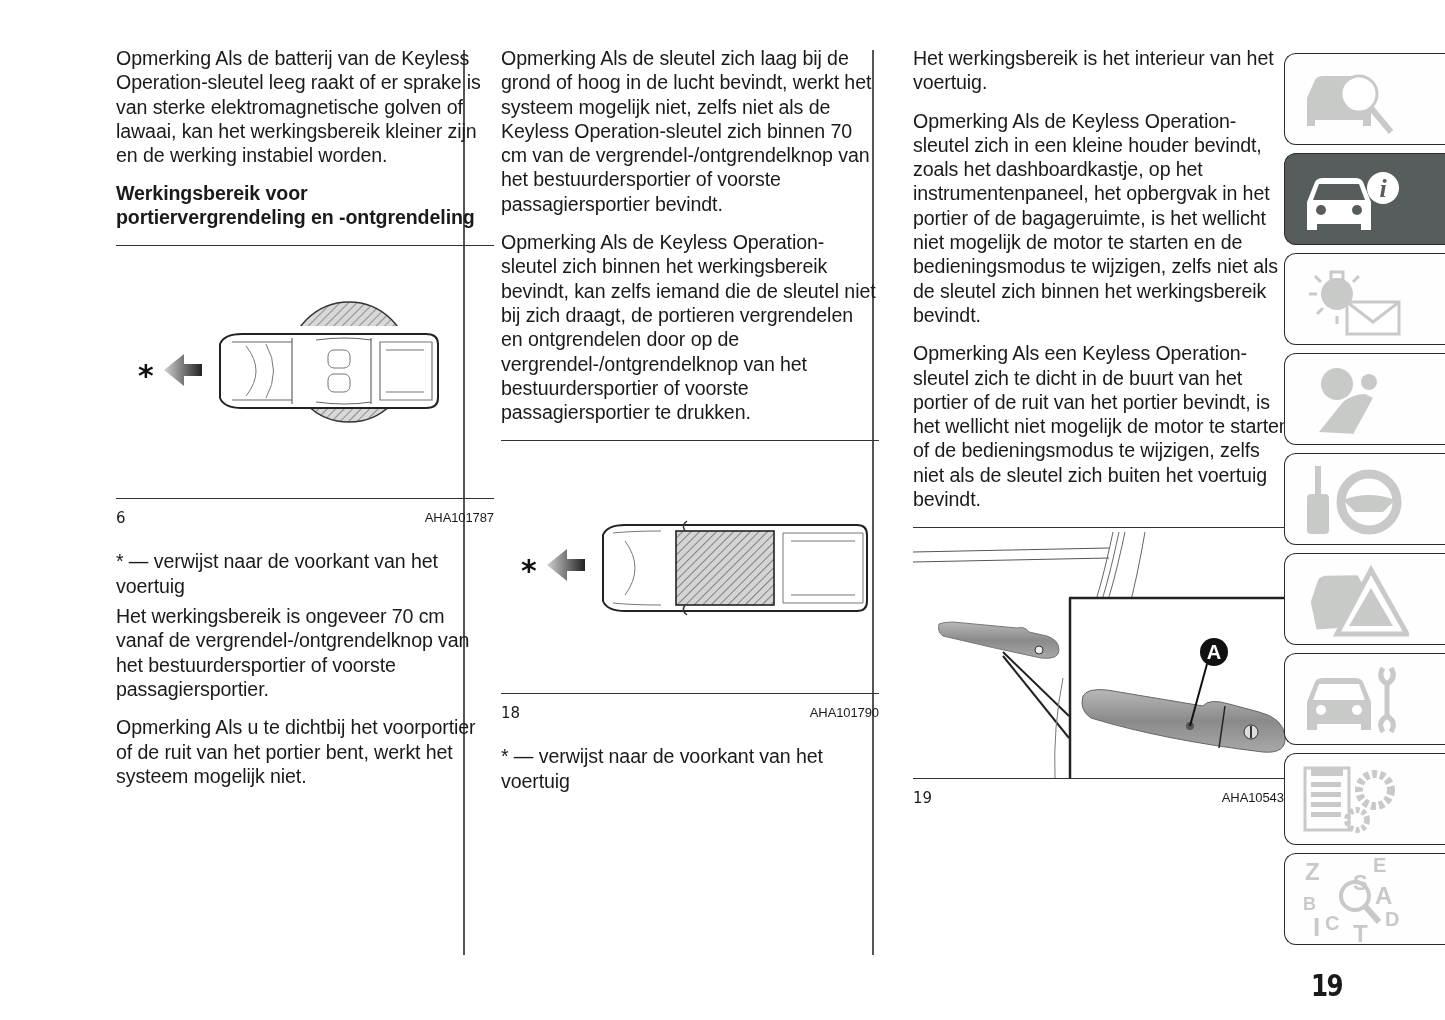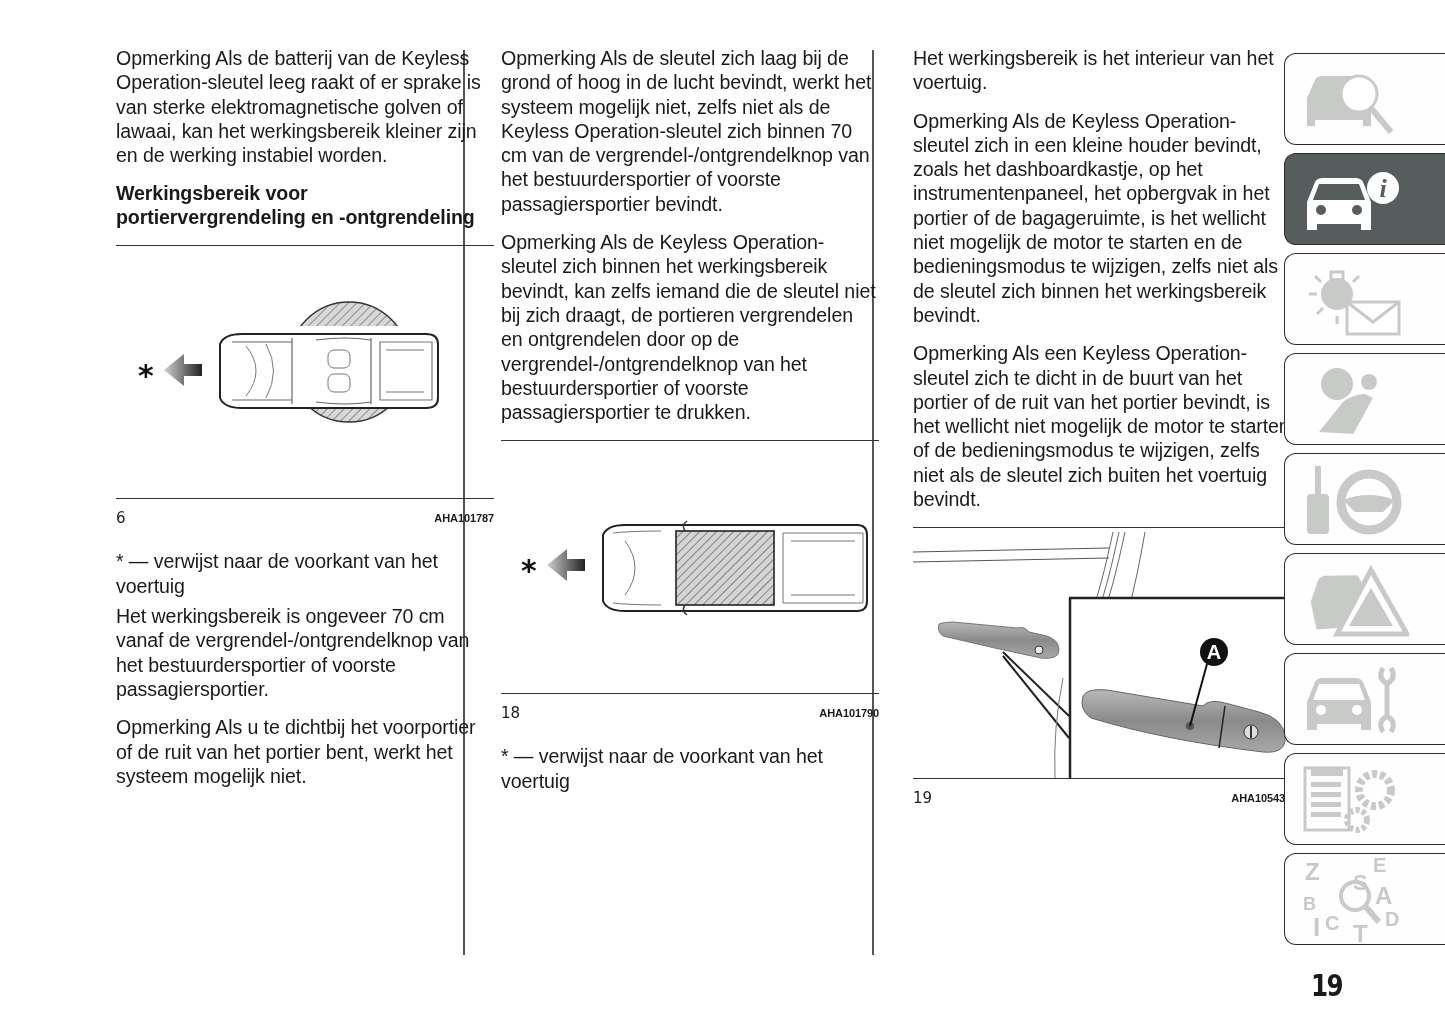--- a/index.html
+++ b/index.html
@@ -11,21 +11,21 @@
   .col3 { left: 869px; width: 378px; }
   .vrule { position: absolute; width: 1.5px; background: #555; top: 50px; height: 905px; }
   p { margin: 0 0 14px 0; }
   p.tight { margin-bottom: 6px; }
   h3 { margin: 0 0 16px 0; font-size: 19.6px; line-height: 24px; font-weight: bold; }
   .fig { position: relative; border-top: 1.5px solid #333; }
   .fig-art { position: relative; }
   .fig-bottom { border-top: 1.5px solid #333; display: flex; justify-content: space-between;
                 align-items: flex-start; padding-top: 10px; margin-bottom: 14px; }
   .fig-num { font-size: 15px; line-height: 18px; font-family: "DejaVu Sans", sans-serif; }
-  .fig-code { font-size: 11px; font-weight: bold; line-height: 18px; }
+  .fig-code { font-size: 13px; font-weight: normal; line-height: 18px; }
   .fig svg { display: block; }
 
   
   .tabs { position: absolute; left: 1284px; top: 53px; width: 161px; }
   .tab { position: relative; height: 92px; margin-bottom: 8px; border: 1.8px solid #2b2b2b;
          border-right: none; border-radius: 12px 0 0 12px; background: #fefefe; box-sizing: border-box; }
   .tab.active { background: #575c5c; }
   .tab svg { position: absolute; left: 14px; top: 8px; }
   .page-num { position: absolute; left: 1311px; top: 968px; font-size: 30px; font-weight: bold;
               font-family: "DejaVu Sans", sans-serif; letter-spacing: -2px; transform: scaleX(0.82); transform-origin: left; }

